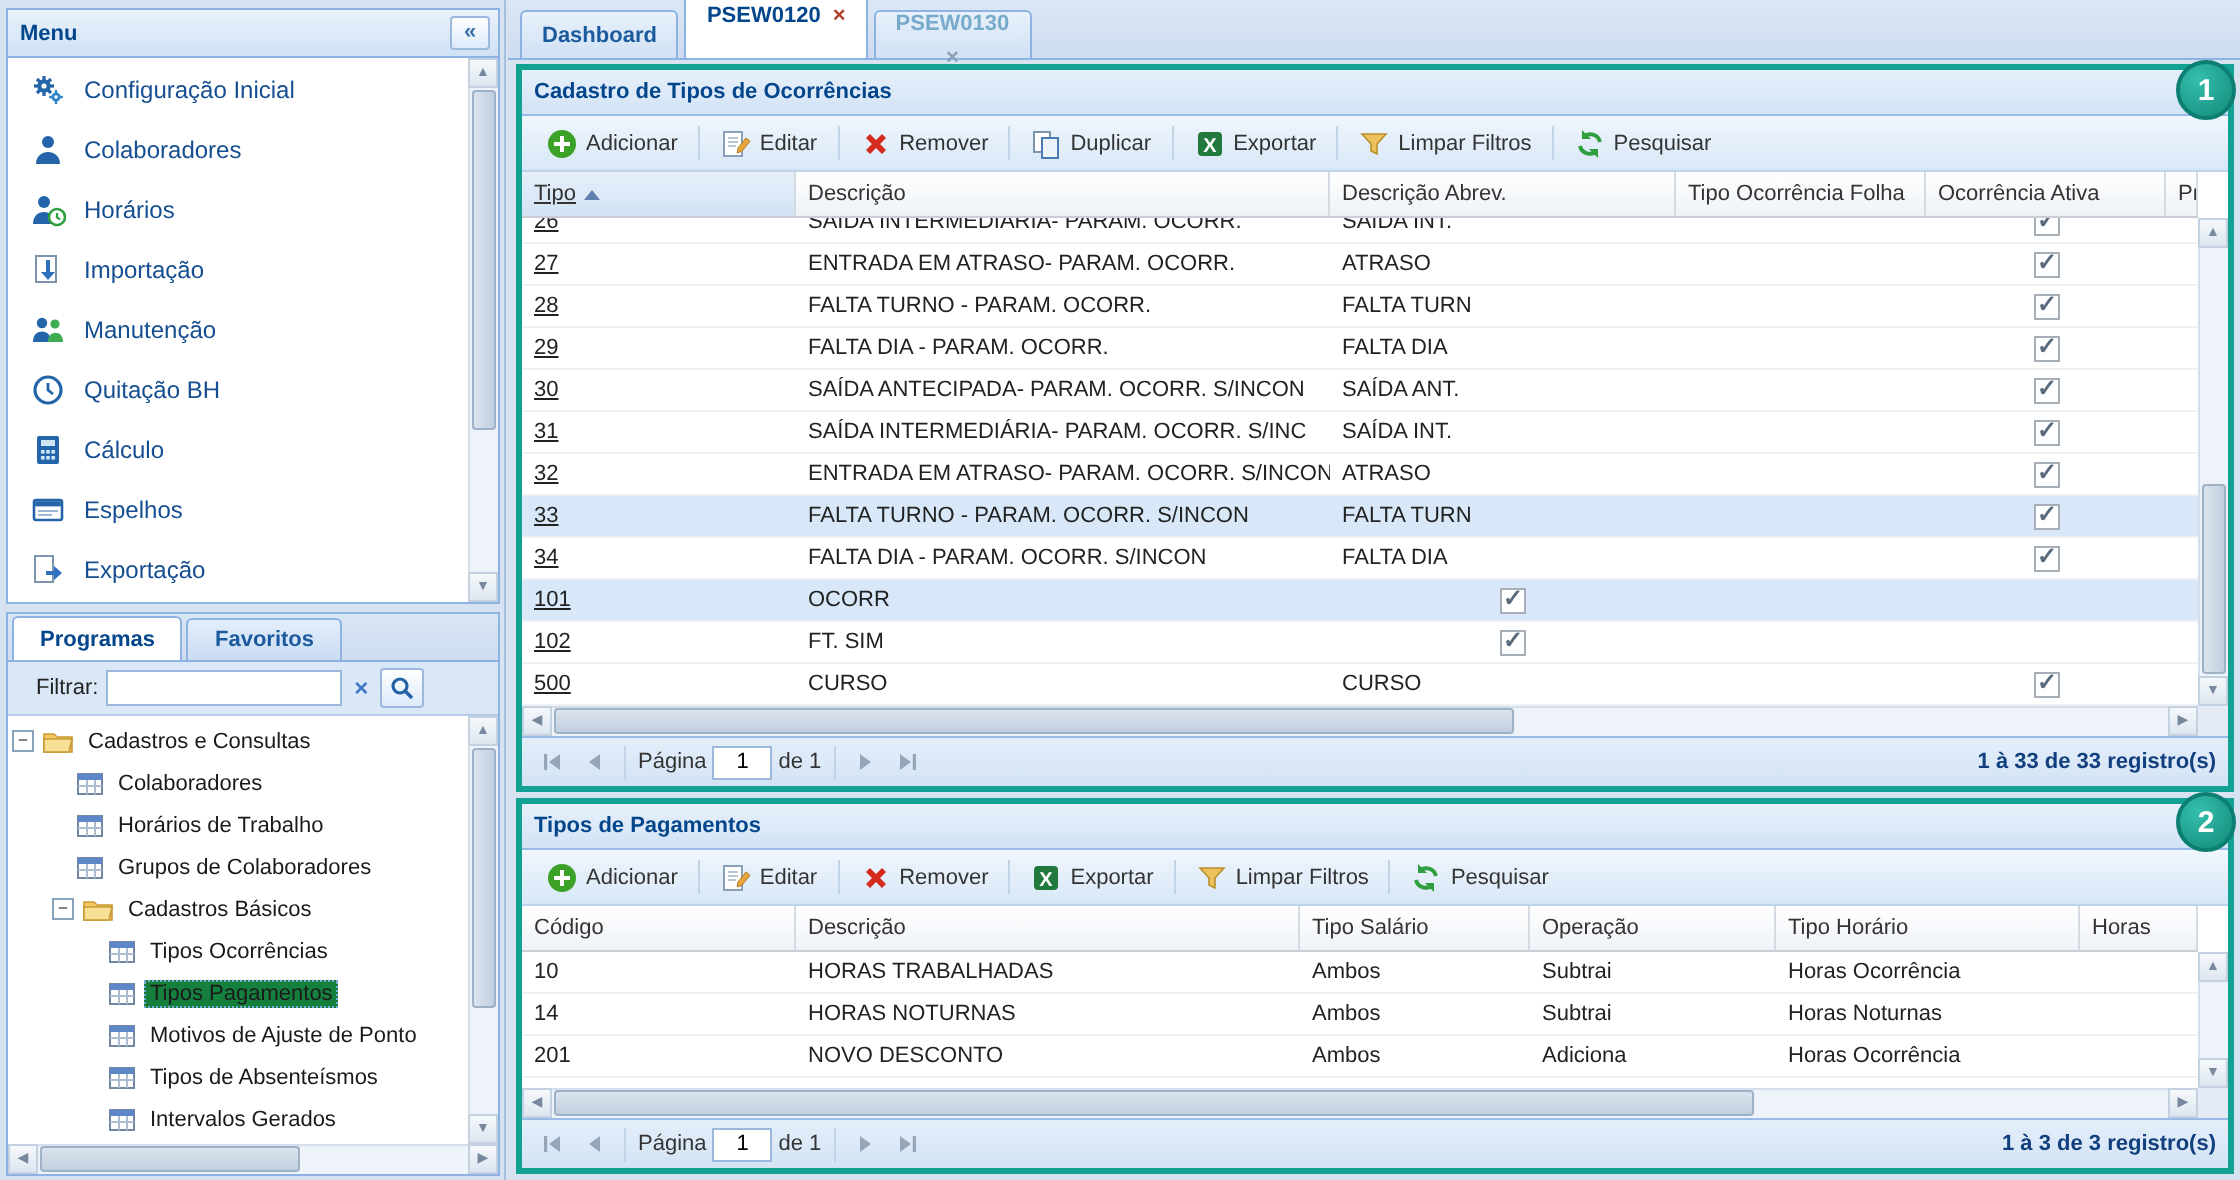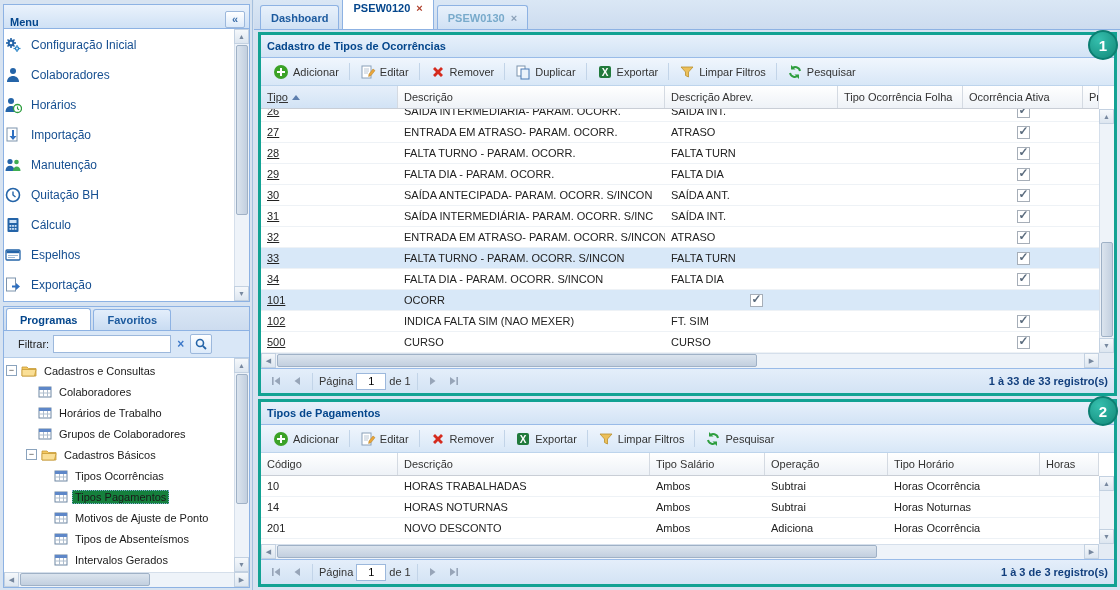--- a/index.html
+++ b/index.html
@@ -2,25 +2,25 @@
 <html><head>
 <meta charset="utf-8">
 <style>
   * { margin:0; padding:0; box-sizing:border-box; }
   html,body { width:1120px; height:590px; }
   body { font-family:"Liberation Sans", sans-serif; font-size:11px; color:#222; }
   .app { position:relative; width:1120px; height:590px; background:#d7e3f1; overflow:hidden; }
 
   
   .sidebar { position:absolute; left:0; top:0; width:253px; height:590px; background:#d7e3f1; border-right:1px solid #a5c0de; }
-  .menu-header { position:absolute; left:3px; top:4px; width:247px; height:25px; background:linear-gradient(#eaf2fc,#cfe1f5); border:1px solid #8db2e3; display:flex; align-items:flex-end; padding:0 4px 0 6px; }
+  .menu-header { position:absolute; left:3px; top:4px; width:247px; height:25px; background:linear-gradient(#eaf2fc,#cfe1f5); border:1px solid #8db2e3; display:flex; align-items:center; padding:0 4px 0 6px; }
   .menu-title { flex:1; font-weight:bold; color:#04468c; }
   .collapse-btn { width:20px; height:17px; background:linear-gradient(#ffffff,#dceafa); border:1px solid #9cb8dc; border-radius:2px; color:#3b6eaa; font-weight:bold; font-size:11px; line-height:14px; text-align:center; cursor:pointer; }
   .menu-list { position:absolute; left:3px; top:29px; width:247px; height:273px; background:#fff; border:1px solid #8db2e3; border-top:none; padding:1px 16px 0 0; }
-  .menu-item { height:30px; display:flex; align-items:center; gap:9px; color:#164f91; font-size:12px; cursor:pointer; }
+  .menu-item { height:30px; display:flex; align-items:center; gap:9px; padding-left:11px; color:#164f91; font-size:12px; cursor:pointer; }
   .i18 { width:18px; height:18px; flex:none; }
   .i16 { width:16px; height:16px; flex:none; }
   .i14 { width:14px; height:14px; flex:none; }
 
   
   .lower-panel { position:absolute; left:3px; top:306px; width:247px; height:282px; border:1px solid #8db2e3; background:#fff; display:flex; flex-direction:column; }
   .side-tabs { height:24px; background:linear-gradient(#d9e6f5,#cddcef); border-bottom:1px solid #8db2e3; display:flex; align-items:flex-end; gap:2px; padding-left:2px; }
   .side-tab { height:21px; padding:0 13px; display:flex; align-items:center; border:1px solid #8db2e3; border-bottom:none; border-radius:3px 3px 0 0; background:linear-gradient(#e3eefb,#c9dcf2); color:#1c5a9e; font-weight:bold; cursor:pointer; }
   .side-tab.active { background:#fff; height:22px; color:#04468c; }
   .filter-row { height:27px; background:#d9e7f7; border-bottom:1px solid #b4cce8; display:flex; align-items:center; gap:4px; padding:0 4px 0 14px; }
@@ -41,21 +41,21 @@
   .sb-btn.up::before { content:"\25B2"; } .sb-btn.down::before { content:"\25BC"; }
   .sb-btn.left::before { content:"\25C0"; } .sb-btn.right::before { content:"\25B6"; }
   .sb-thumb { position:absolute; background:linear-gradient(90deg,#dbe4ee,#c2cfdf); border:1px solid #9fb1c6; border-radius:2px; cursor:grab; }
   .sb-thumb.horiz { background:linear-gradient(#dbe4ee,#c2cfdf); }
 
   
   .main { position:absolute; left:254px; top:0; width:866px; height:590px; }
   .main-tabstrip { position:absolute; left:0; top:0; right:0; height:30px; background:linear-gradient(#dae7f5,#cddcef); border-bottom:1px solid #8db2e3; display:flex; align-items:flex-end; gap:3px; padding-left:6px; }
   .main-tab { height:24px; padding:0 10px; display:flex; align-items:center; gap:6px; border:1px solid #8db2e3; border-bottom:none; border-radius:3px 3px 0 0; background:linear-gradient(#e8f1fb,#d0e1f4); color:#1c5a9e; font-weight:bold; cursor:pointer; }
   .main-tab.active { background:#fff; height:44px; color:#04468c; }
-  .main-tab.faded { color:#78aacb; }
+  .main-tab.faded { color:#78aacb;flex-direction:column; }
   .tab-close { font-weight:bold; font-size:11px; color:#b0402c; cursor:pointer; line-height:10px; }
   .tab-close.gray { color:#8aa0b8; }
 
   .panel { position:absolute; left:4px; width:859px; border:3px solid #12a293; background:#fff; display:flex; flex-direction:column; }
   .panel1 { top:32px; height:364px; }
   .panel2 { top:399px; height:188px; }
   .panel-header { height:23px; background:linear-gradient(#e7f0fb,#d2e3f5); border-bottom:1px solid #99bbe8; display:flex; align-items:center; padding:0 6px; color:#04468c; font-weight:bold; flex:none; }
   .toolbar { height:28px; background:linear-gradient(#f0f6fd,#d8e7f7); border-bottom:1px solid #bdd4ec; display:flex; align-items:center; padding:0 5px; flex:none; }
   .tbtn { display:flex; align-items:center; gap:4px; padding:3px 6px; border:1px solid transparent; border-radius:3px; color:#333; cursor:pointer; white-space:nowrap; }
   .tsep { width:1px; height:17px; background:#c2d4e8; margin:0 3px; flex:none; }
@@ -523,21 +523,20 @@
                 <span class="gc c-tipo">101</span>
                 <span class="gc c-abrev">OCORR</span>
                 <span class="gc c-folha"></span>
                 <span class="gc c-ativa center">
                   <span class="checkbox checked"></span>
                 </span>
                 <span class="gc flexcol"></span>
               </div>
             <div class="grow">
                 <span class="gc c-tipo">102</span>
-                <span class="gc c-desc">INDICA FALTA SIM (NAO MEXER)</span>
                 <span class="gc c-abrev">FT. SIM</span>
                 <span class="gc c-folha"></span>
                 <span class="gc c-ativa center">
                   <span class="checkbox checked"></span>
                 </span>
                 <span class="gc flexcol"></span>
               </div>
             <div class="grow">
                 <span class="gc c-tipo">500</span>
                 <span class="gc c-desc">CURSO</span>

